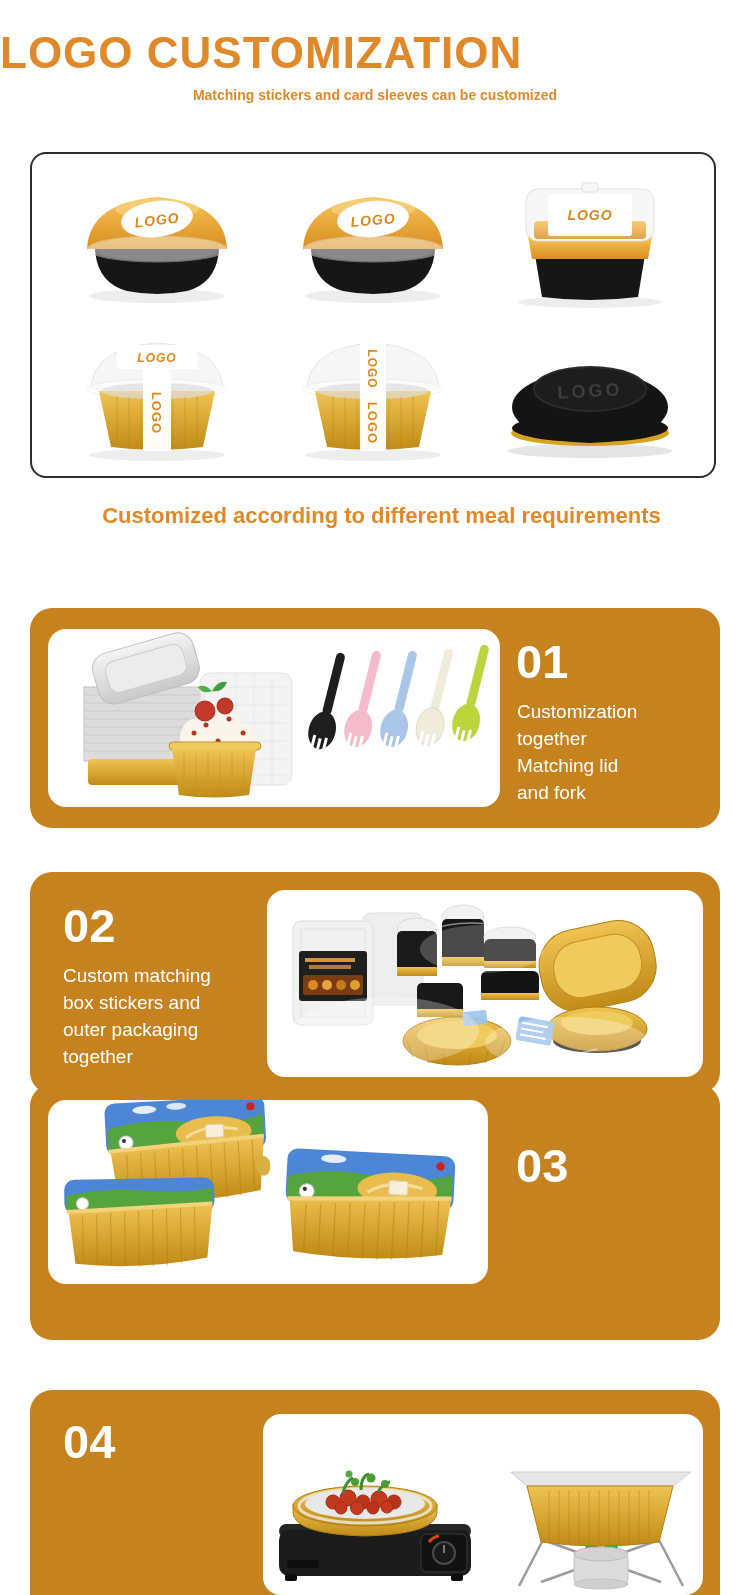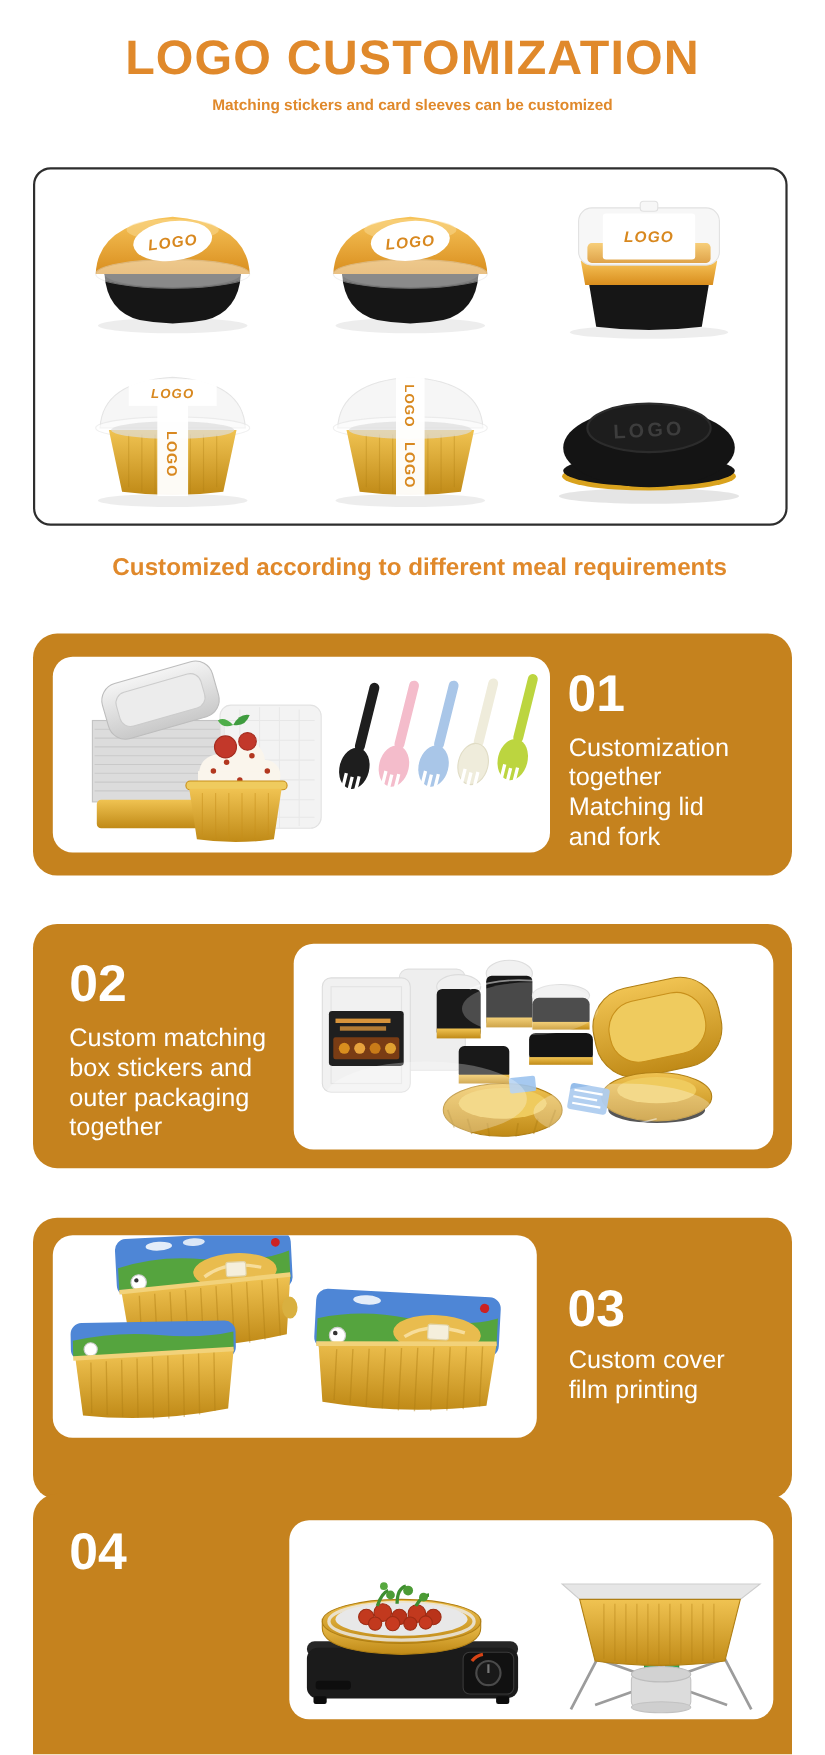--- a/index.html
+++ b/index.html
@@ -1,43 +1,43 @@
 <!DOCTYPE html>
 <html style="--accent: #E0892B; --card_bg: #C5821E; --gold: #D9A21D; --logo_text: #D8881F;"><head>
 <meta charset="utf-8">
 <style>
   html,body{margin:0;padding:0;background:#fff;}
   .page{position:relative;width:750px;height:1595px;background:#ffffff;overflow:hidden;
         font-family:"Liberation Sans", sans-serif;}
   svg{font-family:inherit;display:block;}
-  .title{position:absolute;top:28px;left:0;right:0;text-align:center;
+  .title{position:absolute;top:28px;left:0;right:0;text-align:left;
          font-size:44px;font-weight:bold;letter-spacing:1px;color:var(--accent,#E0892B);}
   .subtitle{position:absolute;top:87px;left:0;right:0;text-align:center;
             font-size:14px;font-weight:bold;color:var(--accent,#E0892B);}
   .showcase{position:absolute;left:30px;top:152px;width:686px;height:326px;
             border:2px solid #2e2e2e;border-radius:16px;background:#fff;
             box-sizing:border-box;display:flex;flex-direction:column;
             justify-content:space-evenly;padding:4px 8px;}
   .srow{display:flex;justify-content:space-evenly;align-items:center;}
   .section-heading{position:absolute;top:503px;left:0;right:0;text-align:center;
                    font-size:22px;font-weight:bold;color:var(--accent,#E0892B);margin-left:13px;}
   .card{position:absolute;left:30px;width:690px;background:var(--card_bg,#C5821E);
-        border-radius:22px;}
+        border-radius:22px;margin-top:32px;}
   .card1{top:576px;height:220px}
   .card2{top:840px;height:222px}
-  .card3{top:1107px;height:256px}
+  .card3{top:1052px;height:256px}
   .card4{top:1358px;height:274px}
   .media{position:absolute;background:#fff;border-radius:18px;overflow:hidden;
          display:flex;align-items:center;justify-content:center;}
   .card1 .media{left:18px;top:21px;width:452px;height:178px}
   .card2 .media{left:237px;top:18px;width:436px;height:187px}
   .card3 .media{left:18px;top:16px;width:440px;height:184px}
   .card4 .media{left:233px;top:24px;width:440px;height:181px}
   .num{position:absolute;color:#ffffff;font-size:47px;font-weight:bold;line-height:1;}
-  .desc{position:absolute;color:#ffffff;font-size:23px;line-height:27px;white-space:pre-line;}
+  .desc{position:absolute;color:#ffffff;font-size:19px;line-height:27px;white-space:pre-line;}
   .card1 .num{left:486px;top:30px}   .card1 .desc{left:487px;top:90px;width:205px}
   .card2 .num{left:33px;top:30px}    .card2 .desc{left:33px;top:90px;width:220px}
   .card3 .num{left:486px;top:58px}   .card3 .desc{left:487px;top:116px;width:205px}
   .card4 .num{left:33px;top:28px}    .card4 .desc{left:33px;top:84px;width:220px}
 </style>
 </head>
 <body>
 
 <svg width="0" height="0" style="position:absolute" aria-hidden="true">
   <defs>
@@ -315,22 +315,20 @@
           <circle cx="20" cy="40" r="7" fill="#ffffff" stroke="#CCCCCC"></circle>
           <circle cx="18" cy="38" r="2" fill="#333333"></circle>
           <circle cx="146" cy="10" r="4" fill="#CC2222"></circle>
           <path d="M4,48 L158,40 L152,94 Q80,106 10,98 Z" fill="url(#gGold)"></path>
           <path d="M20,52 V96 M34,51 V98 M48,50 V100 M62,49 V101 M76,48 V102 M90,47 V102 M104,46 V101 M118,45 V100 M132,44 V98 M146,43 V95" stroke="#B07F14" stroke-width="1.2" opacity="0.45" fill="none"></path>
           <path d="M2,48 L158,40" stroke="#F2D27A" stroke-width="4" fill="none"></path>
         </g>
       </svg>
     </div>
     <div class="num">03</div>
-    <div class="desc">Custom cover
-film printing</div>
   </div>
 
   <div class="card card4">
     <div class="num">04</div>
     <div class="media">
       <svg width="440" height="181" viewBox="0 0 440 181">
         <g>
           <rect x="16" y="110" width="192" height="14" rx="7" fill="#262626"></rect>
           <rect x="16" y="116" width="192" height="46" rx="10" fill="#1B1B1B"></rect>
           <rect x="158" y="120" width="46" height="38" rx="6" fill="#111111" stroke="#3A3A3A"></rect>

